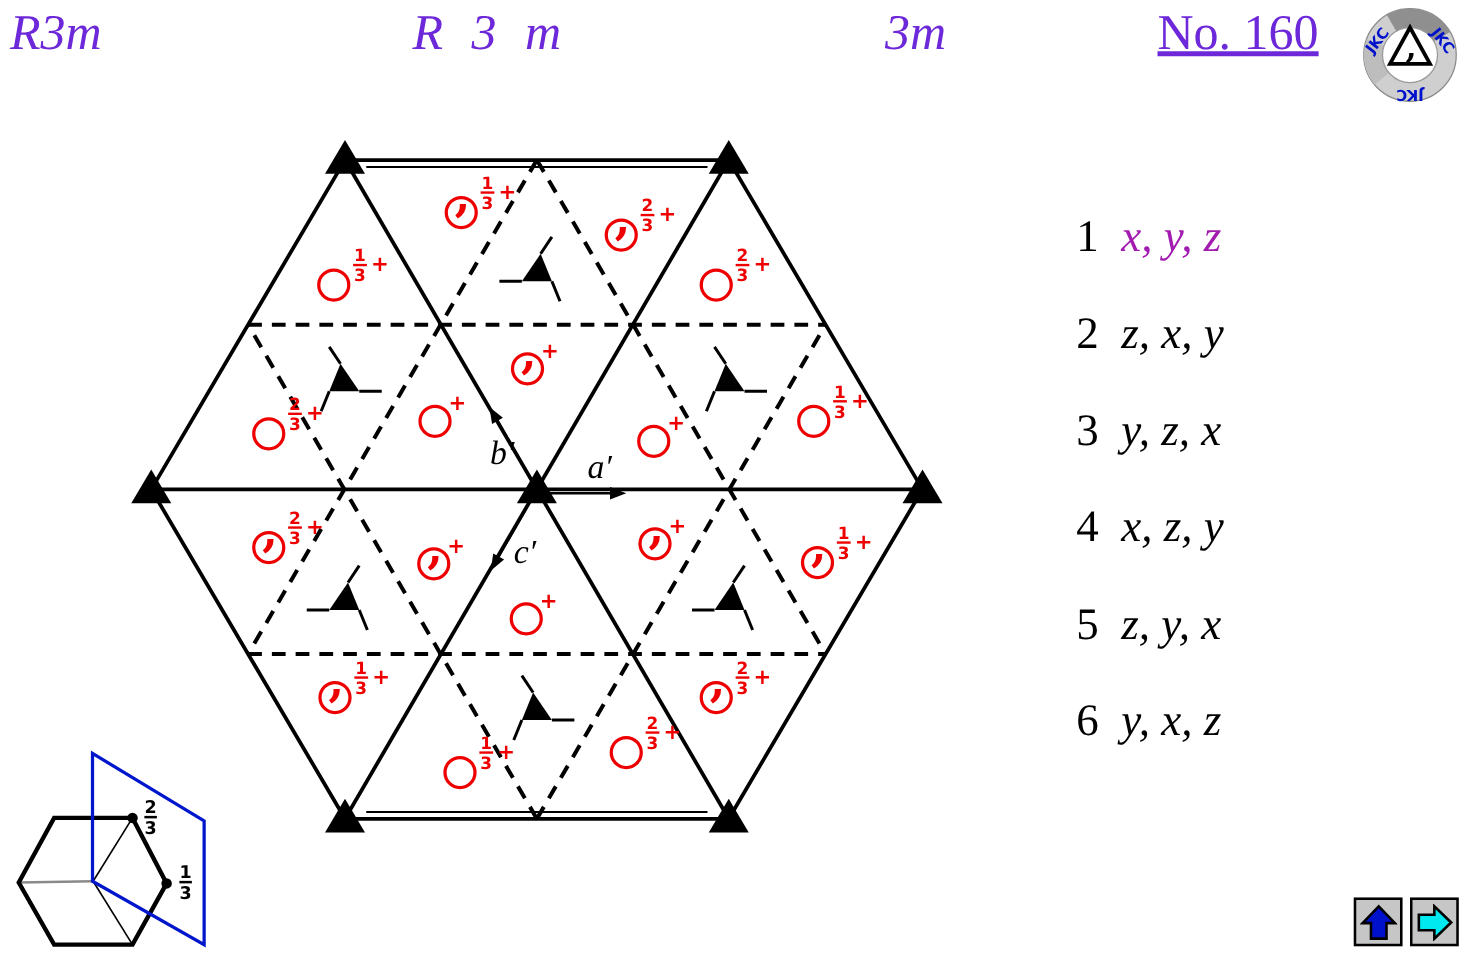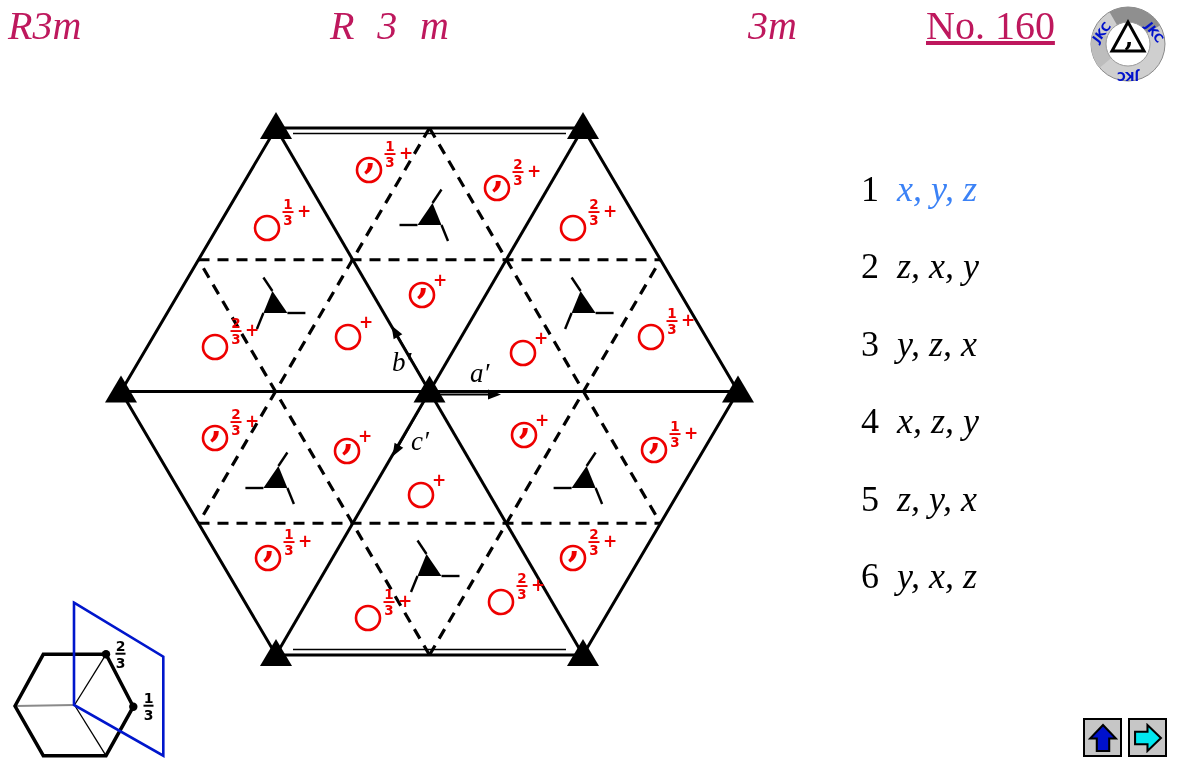--- a/index.html
+++ b/index.html
@@ -1,46 +1,46 @@
 <!DOCTYPE html>
 <html><head>
 <meta charset="utf-8">
 <style>
   html,body{margin:0;padding:0;}
   body{width:1180px;height:770px;position:relative;background:#fff;overflow:hidden;
        font-family:"Liberation Serif",serif;}
-  .hdr{position:absolute;top:2px;font-size:40px;color:#be185d;white-space:nowrap;}
+  .hdr{position:absolute;top:2px;font-size:40px;color:#6d28d9;white-space:nowrap;}
   .it{font-style:italic;}
   .sp{word-spacing:0.32em;}
   #diagram-svg{position:absolute;left:0;top:0;pointer-events:none;}
   #logo-svg{position:absolute;left:1088px;top:4px;}
   .positions{position:absolute;left:845px;top:150px;}
   .pos-row{height:77.5px;display:flex;align-items:center;font-size:36px;color:#000;}
   .pos-num{width:34px;text-align:right;margin-right:18px;}
   .pos-val{font-style:italic;}
-  .pos-val.hl{color:#3b82f6;}
+  .pos-val.hl{color:#a21caf;}
   
   .frac-num{font:bold 13.5px "DejaVu Sans",sans-serif;fill:#ee0000;text-anchor:middle;}
   .plus{font:bold 17px "DejaVu Sans",sans-serif;fill:#ee0000;text-anchor:middle;}
   .comma{font:bold 36px "DejaVu Serif",serif;fill:#ee0000;text-anchor:middle;}
   .axis-lbl{font:italic 27px "Liberation Serif",serif;fill:#000;}
   .ins-num{font:bold 14px "DejaVu Sans",sans-serif;fill:#000;text-anchor:middle;}
   .logo-jkc{font:bold 12px "DejaVu Sans",sans-serif;fill:#0011cc;text-anchor:middle;}
   .logo-comma{font:bold 26px "DejaVu Serif",serif;fill:#000;text-anchor:middle;}
   .nav-btn{position:absolute;width:39px;height:39px;background:#c6c6c6;border:2px solid #000;
            box-sizing:border-box;padding:0;display:flex;align-items:center;justify-content:center;cursor:pointer;}
   #btn-up{left:1083px;top:718px;}
   #btn-next{left:1128px;top:718px;}
 </style>
 </head>
 <body>
 
 <div class="hdr it" style="left:8px;">R3m</div>
 <div class="hdr it sp" style="left:330px;">R 3 m</div>
-<div class="hdr it" style="left:748px;text-align:center;">3m</div>
+<div class="hdr it" style="left:708px;text-align:center;">3m</div>
 <div class="hdr" style="left:926px;text-decoration:underline;">No. 160</div>
 
 <svg id="logo-svg" width="80" height="80" viewBox="0 0 80 80">
   <circle cx="40" cy="40" r="37" fill="#cfcfcf" stroke="#8a8a8a" stroke-width="1"></circle>
   <path d="M40,40 L21.5,8 A37,37 0 0 1 72,21.5 Z" fill="#8f8f8f"></path>
   <path d="M40,40 L5.2,27.3 A37,37 0 0 0 11.7,63.8 Z" fill="#bdbdbd"></path>
   <circle cx="40" cy="40" r="22" fill="#ffffff" stroke="#9a9a9a" stroke-width="1"></circle>
   <path d="M40,18 L24,47 L56,47 Z" fill="#ffffff" stroke="#000" stroke-width="3" stroke-linejoin="miter"></path>
   <text class="logo-comma" x="41" y="42">,</text>
   <text class="logo-jkc" transform="translate(17,31) rotate(-52)">JKC</text>

